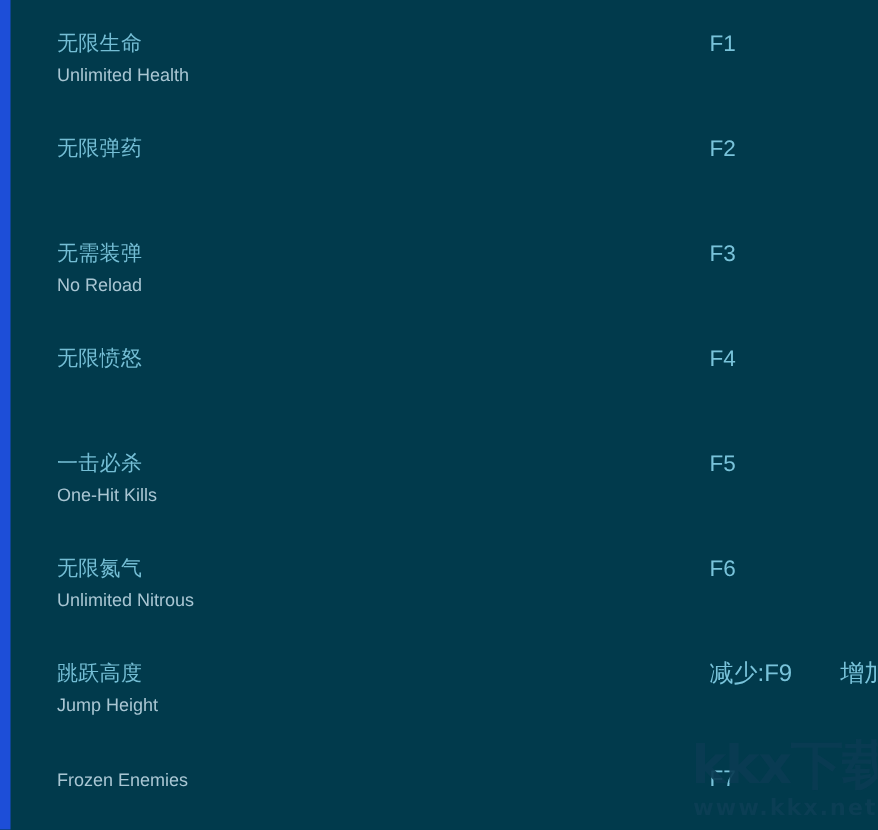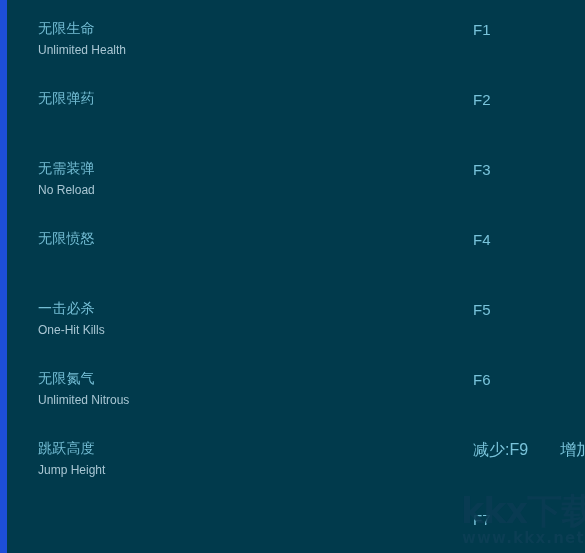--- a/index.html
+++ b/index.html
@@ -174,20 +174,21 @@
           <div class="label-cn">跳跃高度</div>
           <div class="label-en">Jump Height</div>
         </div>
         <div class="cheat-keys">
           <span class="key-binding compact">减少:F9</span>
           <span class="key-binding compact">增加:F8</span>
         </div>
       </div>
       <div class="cheat-row">
         <div class="cheat-labels">
+          <div class="label-en">Frozen Enemies</div>
         </div>
         <div class="cheat-keys">
           <span class="key-binding">F7</span>
         </div>
       </div>
     </div>
 
   <div id="watermark">
     <div id="watermark-mark">kkx下载</div>
     <div id="watermark-url">www.kkx.net</div>

